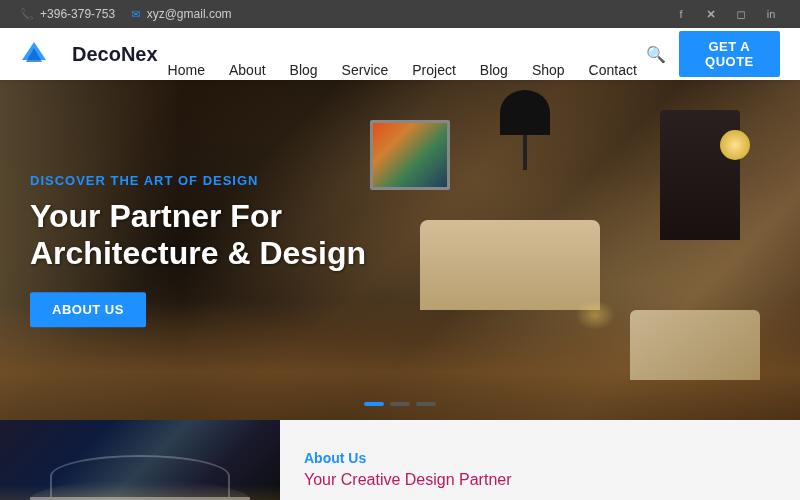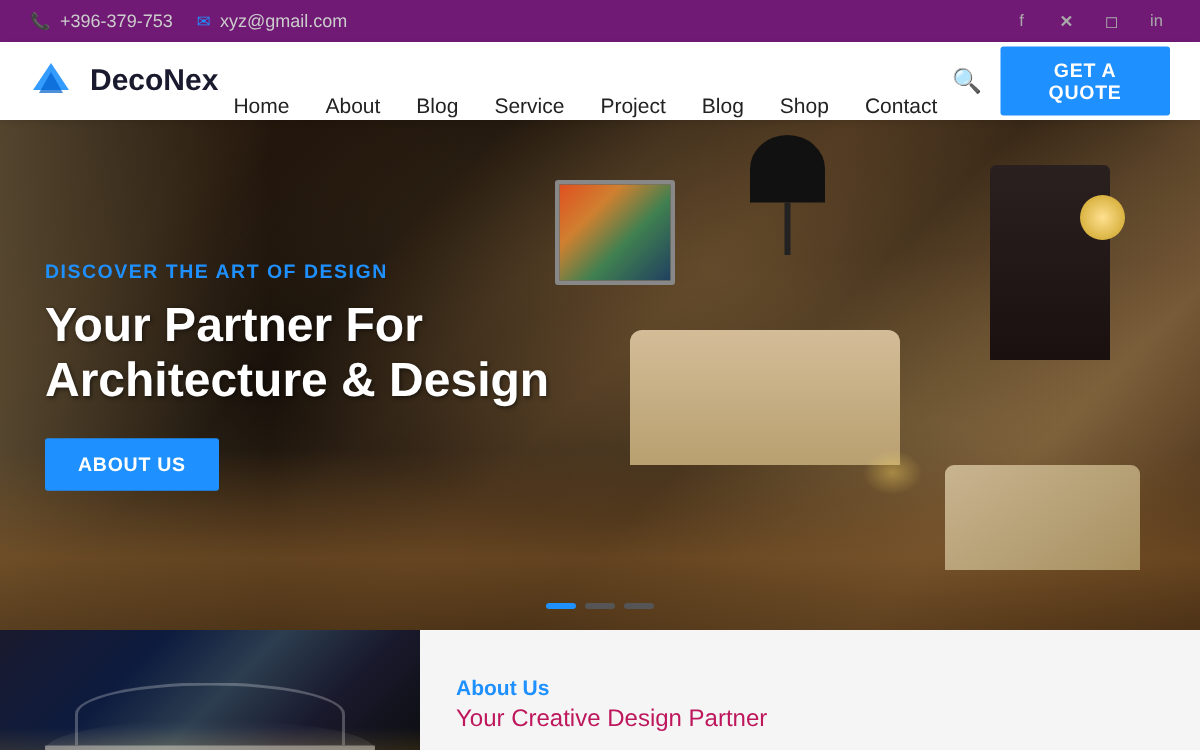--- a/index.html
+++ b/index.html
@@ -1,20 +1,20 @@
 <!DOCTYPE html>
 <html><head>
   <meta charset="utf-8">
   <style>
     * { margin: 0; padding: 0; box-sizing: border-box; }
     body { font-family: 'Arial', sans-serif; width: 800px; height: 500px; overflow: hidden; background: #f5f5f5; }
 
     
     .top-bar {
-      background: #701a75;
+      background: #404040;
       color: #ccc;
       font-size: 12px;
       padding: 6px 20px;
       display: flex;
       justify-content: space-between;
       align-items: center;
       height: 28px;
     }
     .top-bar-left { display: flex; gap: 16px; align-items: center; }
     .top-bar-right { display: flex; gap: 12px; align-items: center; }
@@ -30,21 +30,21 @@
       display: flex;
       align-items: center;
       justify-content: space-between;
       padding: 0 20px;
       height: 52px;
       box-shadow: 0 1px 4px rgba(0,0,0,0.1);
       position: relative;
       z-index: 10;
     }
     .logo {
-      display: flex; align-items: center; gap: 12px;
+      display: flex; align-items: center; gap: 24px;
       font-weight: 800; font-size: 20px; color: #1a1a2e; text-decoration: none;
     }
     .logo-icon {
       width: 28px; height: 28px;
     }
     .logo-deco { color: #1a1a2e; }
     .logo-nex { color: #1a1a2e; }
     .nav-links {
       display: flex; align-items: flex-start; gap: 4px; list-style: none; margin-top: 32px;
     }

